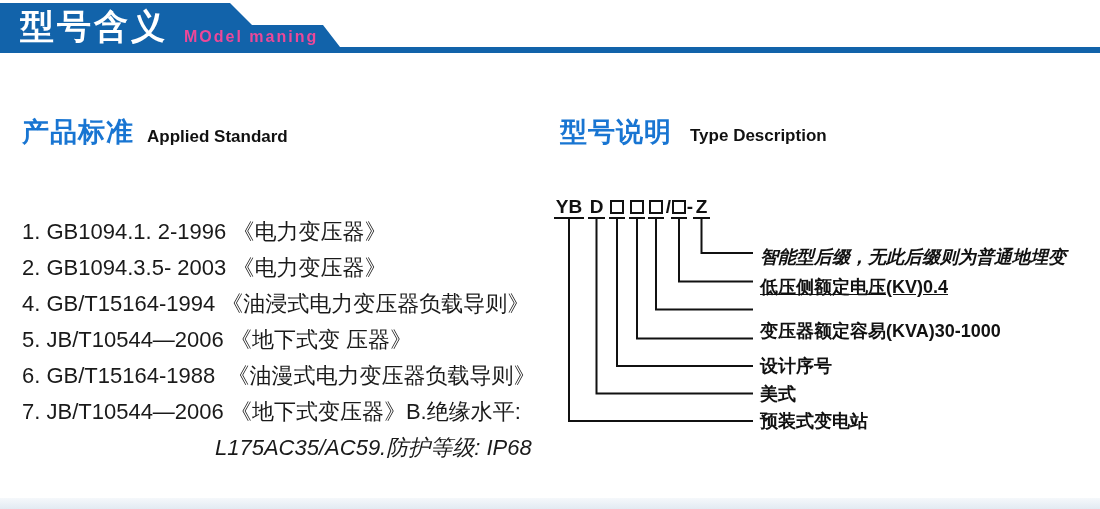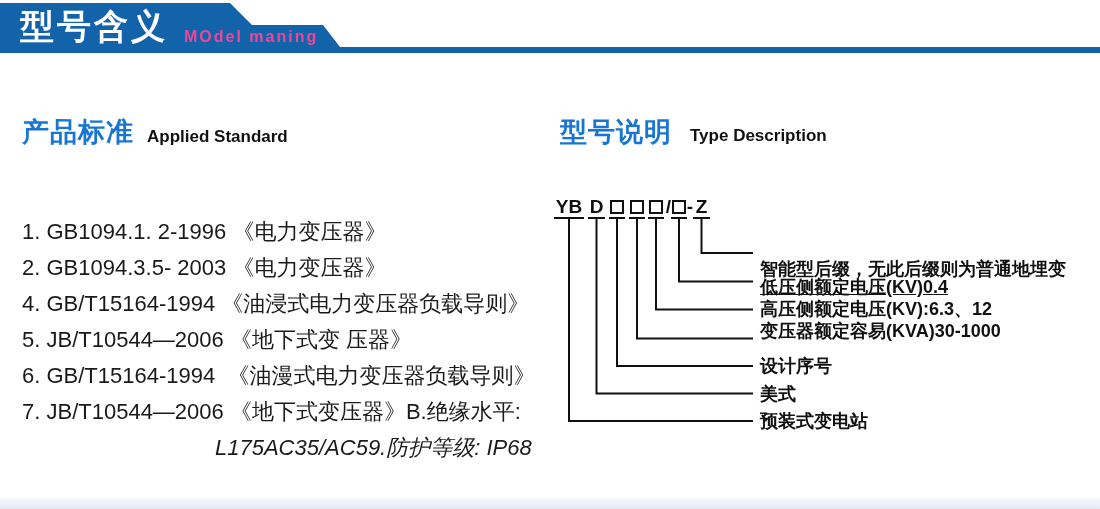--- a/index.html
+++ b/index.html
@@ -77,21 +77,21 @@
   <div class="sec-head-en lhe">Applied Standard</div>
 
   <div class="sec-head-zh rh">型号说明</div>
   <div class="sec-head-en rhe">Type Description</div>
 
   <div class="standards">
     <div class="item">1. GB1094.1. 2-1996 《电力变压器》</div>
     <div class="item">2. GB1094.3.5- 2003 《电力变压器》</div>
     <div class="item">4. GB/T15164-1994 《油浸式电力变压器负载导则》</div>
     <div class="item">5. JB/T10544—2006 《地下式变 压器》</div>
-    <div class="item">6. GB/T15164-1994  《油漫式电力变压器负载导则》</div>
+    <div class="item">6. GB/T15164-1988  《油漫式电力变压器负载导则》</div>
     <div class="item">7. JB/T10544—2006 《地下式变压器》B.绝缘水平:</div>
     <div class="item cont">L175AC35/AC59.防护等级: IP68</div>
   </div>
 
   <div class="seg" style="left:554px;width:30px;">YB</div>
   <div class="seg" style="left:588px;width:17px;">D</div>
   <div class="seg" style="left:609px;width:16px;">
       <div class="sq"></div>
     </div>
   <div class="seg" style="left:629px;width:16px;">
@@ -112,23 +112,22 @@
       <path d="M569 219 V421 H753"></path>
       <path d="M596.5 219 V393.5 H753"></path>
       <path d="M617 219 V366 H753"></path>
       <path d="M637 219 V338.5 H753"></path>
       <path d="M656 219 V309.5 H753"></path>
       <path d="M679 219 V281.5 H753"></path>
       <path d="M701.5 219 V253 H753"></path>
     </g>
   </svg>
 
-  <div class="lbl" style="top:258px;">智能型后缀，无此后缀则为普通地埋变</div>
+  <div class="lbl" style="top:246px;font-style:italic;">智能型后缀，无此后缀则为普通地埋变</div>
   <div class="lbl" style="top:276px;text-decoration:underline;">低压侧额定电压(KV)0.4</div>
-  <div class="lbl" style="top:298px;">高压侧额定电压(KV):6.3、12</div>
   <div class="lbl" style="top:320px;">变压器额定容易(KVA)30-1000</div>
   <div class="lbl" style="top:355px;">设计序号</div>
   <div class="lbl" style="top:383px;">美式</div>
   <div class="lbl" style="top:410px;">预装式变电站</div>
 
   <div class="bottom-band"></div>
 
 </div>
 
 </body></html>

